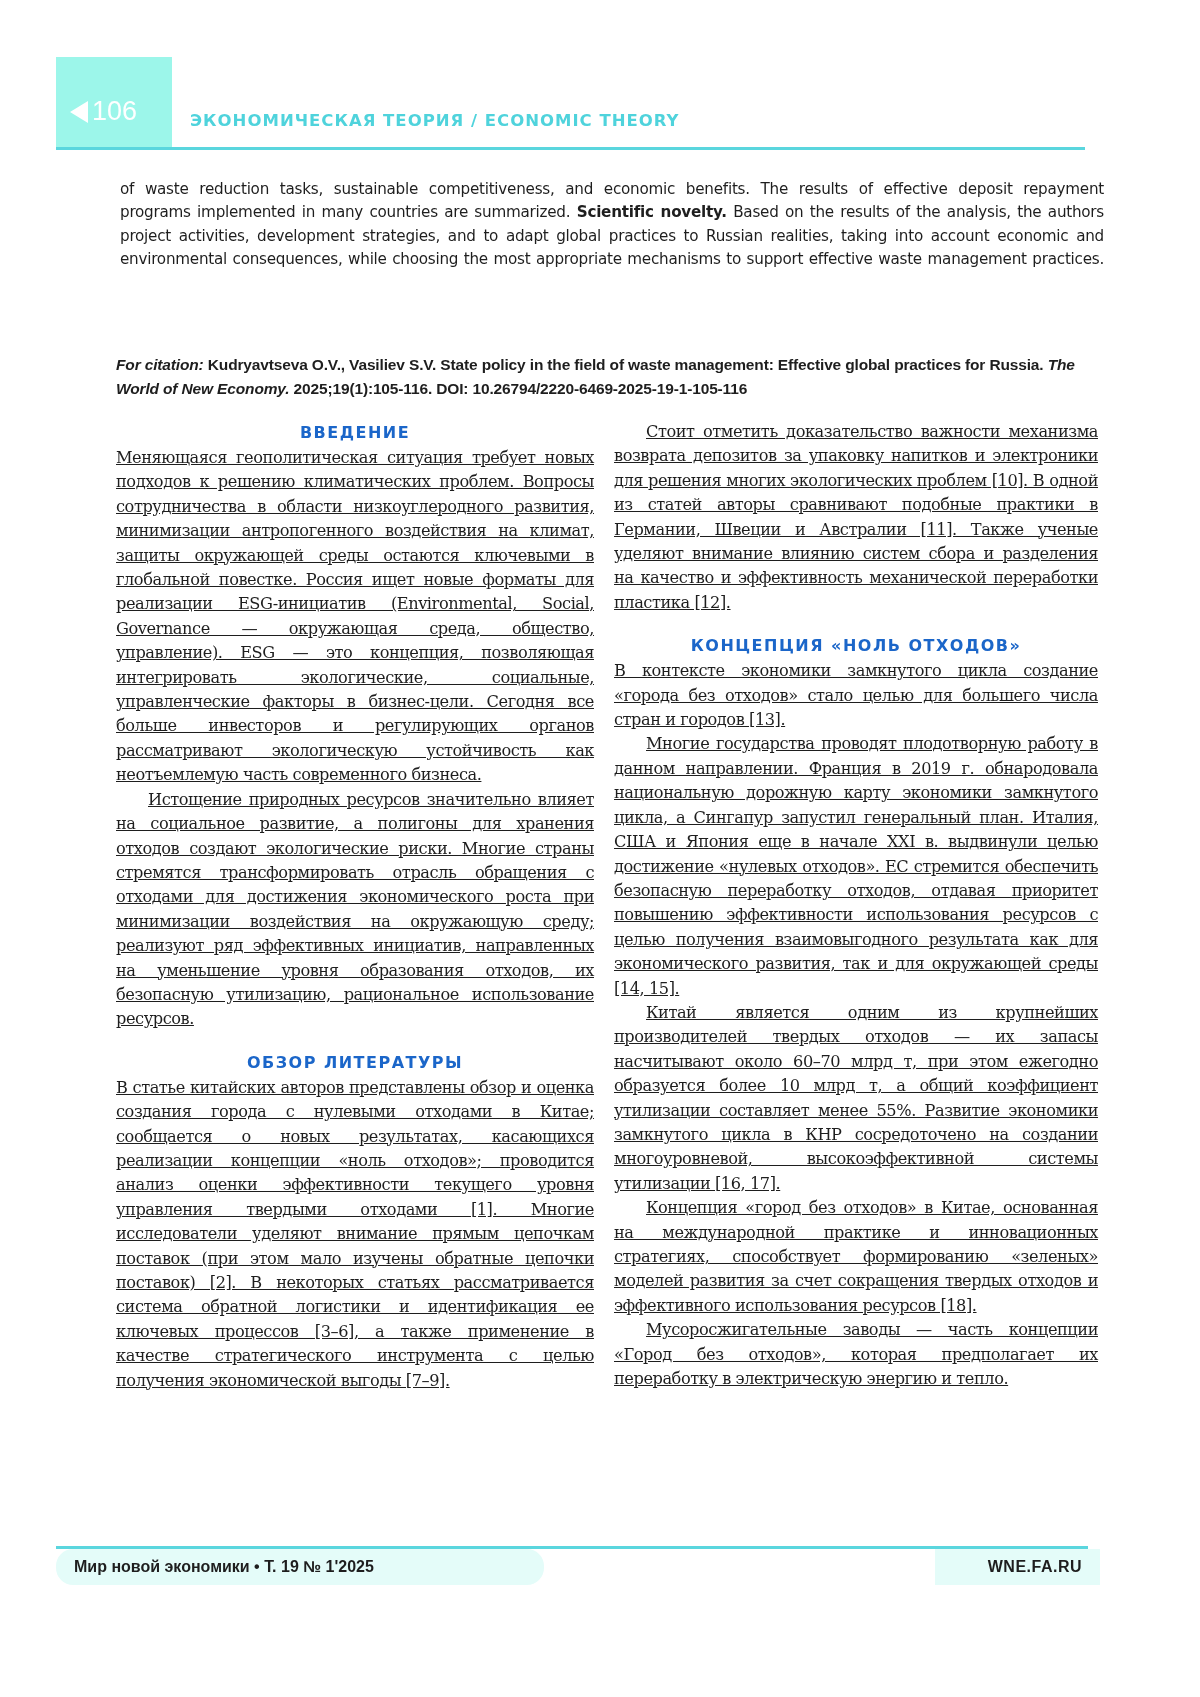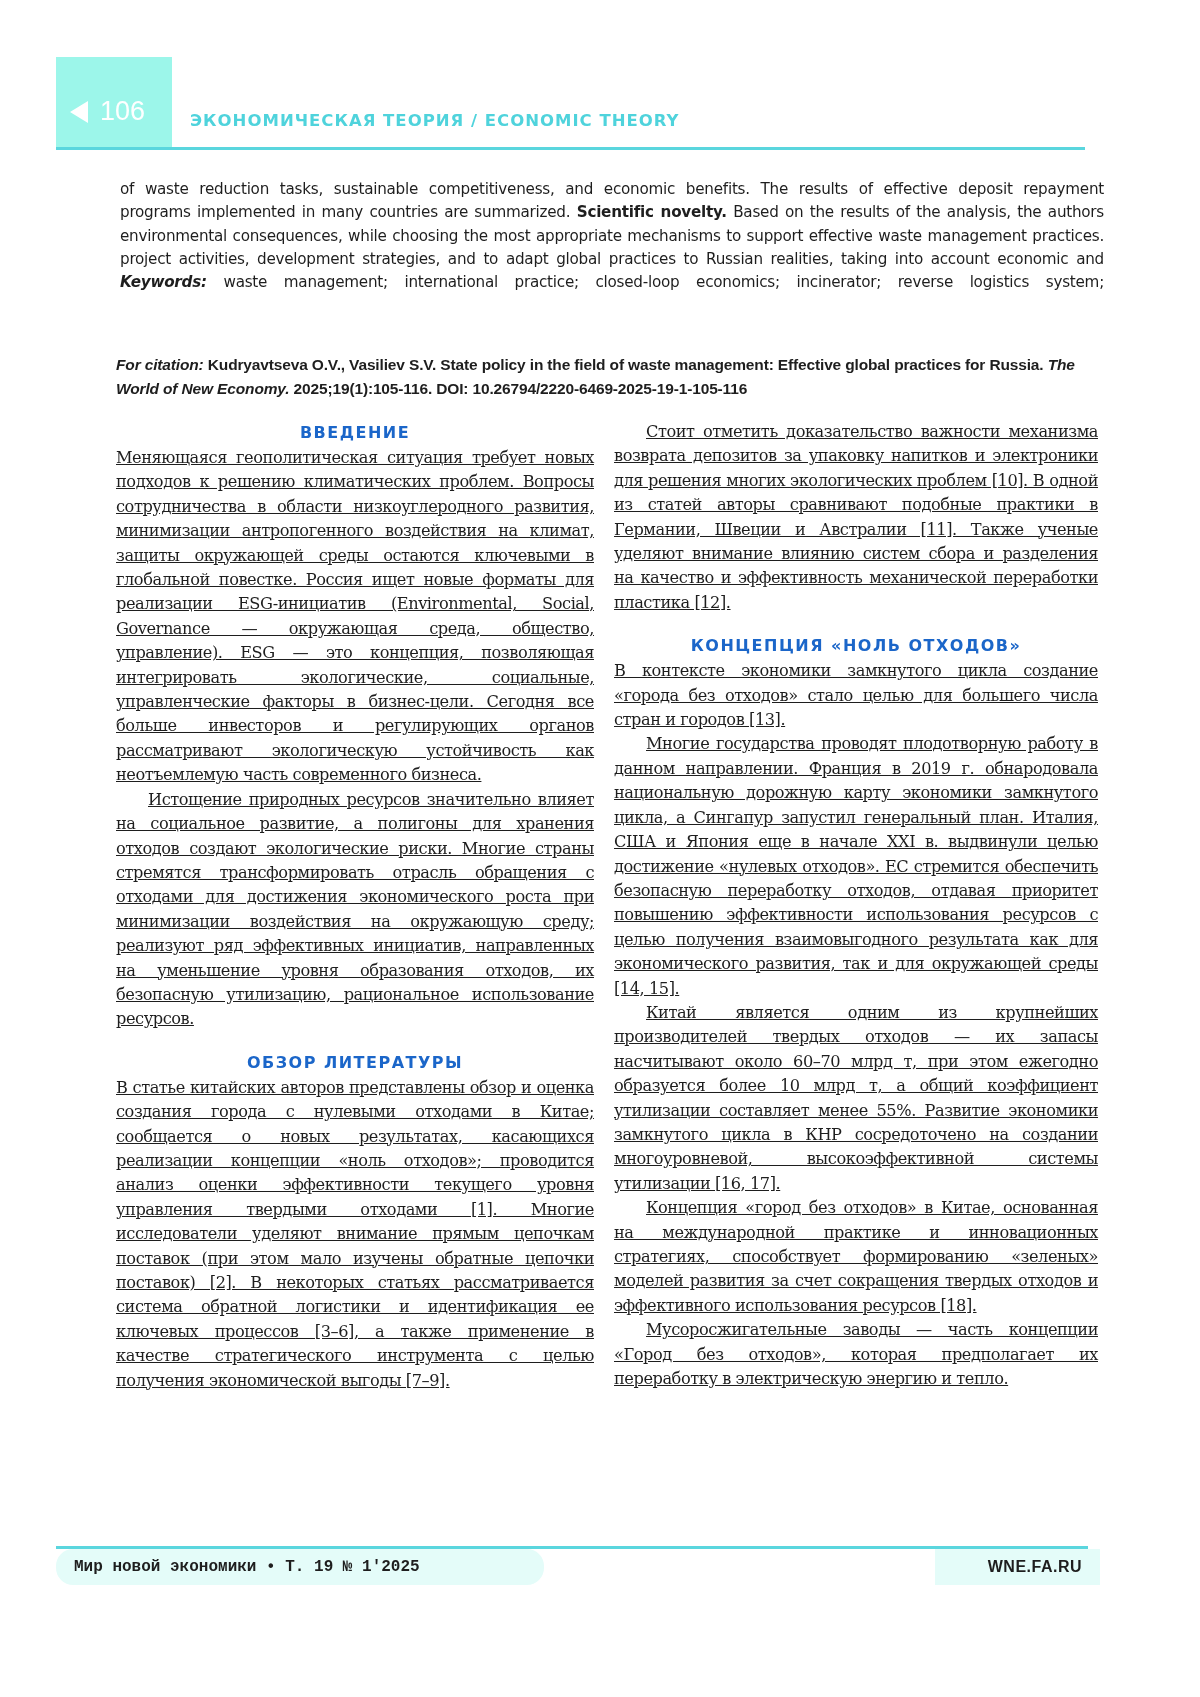--- a/index.html
+++ b/index.html
@@ -1,19 +1,19 @@
 <!DOCTYPE html>
 <html><head>
 <meta charset="utf-8">
 <style>
   html, body { margin: 0; padding: 0; background: #ffffff; }
   body { width: 1200px; height: 1697px; position: relative; overflow: hidden; color: #1e1e1e; }
 
   .header-box { position: absolute; left: 56px; top: 57px; width: 116px; height: 92px; background: #9cf6ea; }
-  .header-page { position: absolute; left: 70px; top: 96px; color: #ffffff; font-family: "Liberation Sans", sans-serif; font-size: 27px; display: flex; align-items: center; gap: 12px; text-align: right; }
+  .header-page { position: absolute; left: 70px; top: 96px; color: #ffffff; font-family: "Liberation Sans", sans-serif; font-size: 27px; display: flex; align-items: center; gap: 4px; text-align: right; }
   .header-page .tri { width: 0; height: 0; border-top: 11px solid transparent; border-bottom: 11px solid transparent; border-right: 18px solid #ffffff; }
   .header-section { position: absolute; left: 190px; top: 104px; font-family: "DejaVu Sans", sans-serif; font-weight: bold; font-size: 16.5px; letter-spacing: 1px; color: #4fd3dc; margin-top: 7px; }
   .header-line { position: absolute; left: 56px; top: 147px; width: 1029px; height: 3px; background: #5ad6de; }
 
   .abstract { position: absolute; left: 120px; top: 178px; width: 984px; font-family: "DejaVu Sans", sans-serif; font-size: 15.2px; line-height: 23.3px; letter-spacing: -0.25px; text-align: justify; }
   .abstract .line { display: block; white-space: nowrap; text-align-last: justify; }
   .abstract .line.last { text-align-last: left; }
   .abstract b { font-weight: bold; }
 
   .citation { position: absolute; left: 116px; top: 353px; width: 984px; font-family: "Liberation Sans", sans-serif; font-weight: bold; font-size: 15.5px; line-height: 24px; letter-spacing: -0.15px; }
@@ -21,40 +21,39 @@
 
   .col { position: absolute; top: 420px; width: 478px; font-family: "DejaVu Serif", serif; font-size: 16.2px; line-height: 24.4px; letter-spacing: -0.45px; }
   .col.left { left: 116px; }
   .col.right { left: 614px; width: 484px; }
   .col p { margin: 0; text-align: justify; text-decoration: underline; }
   .col p.indent { text-indent: 32px; }
   .col h2 { margin: 0; text-align: center; color: #1b66c9; font-family: "DejaVu Sans", sans-serif; font-weight: bold; font-size: 16px; letter-spacing: 1.5px; line-height: 26px; }
   .col h2.gap { margin-top: 18px; }
 
   .footer-line { position: absolute; left: 56px; top: 1546px; width: 1032px; height: 3px; background: #5ad6de; }
-  .footer-left { position: absolute; left: 56px; top: 1549px; width: 488px; height: 36px; background: #e4fcf9; font-family: Liberation Mono, monospace; font-weight: bold; font-size: 16px; color: #1e1e1e; display: flex; align-items: center; padding-left: 18px; box-sizing: border-box; border-radius: 17px; }
+  .footer-left { position: absolute; left: 56px; top: 1549px; width: 488px; height: 36px; background: #e4fcf9; font-family: Liberation Sans, sans-serif; font-weight: bold; font-size: 16px; color: #1e1e1e; display: flex; align-items: center; padding-left: 18px; box-sizing: border-box; border-radius: 17px; }
   .footer-right { position: absolute; left: 935px; top: 1549px; width: 165px; height: 36px; background: #e4fcf9; font-family: "Liberation Sans", sans-serif; font-weight: bold; font-size: 16px; letter-spacing: 0.5px; color: #1e1e1e; display: flex; align-items: center; justify-content: flex-end; padding-right: 18px; box-sizing: border-box; }
 </style>
 </head>
 <body>
 
 <div class="header-box"></div>
 <div class="header-page">
   <span class="tri"></span>
   <span>106</span>
 </div>
 <div class="header-section">ЭКОНОМИЧЕСКАЯ ТЕОРИЯ / ECONOMIC THEORY</div>
 <div class="header-line"></div>
 
 <div class="abstract">
   <span class="line">of waste reduction tasks, sustainable competitiveness, and economic benefits. The results of effective deposit repayment</span>
   <span class="line"><span>programs implemented in many countries are summarized.</span> <b>Scientific novelty.</b> <span>Based on the results of the analysis, the authors</span></span>
+  <span class="line">project activities, development strategies, and to adapt global practices to Russian realities, taking into account economic and</span>
   <span class="line">environmental consequences, while choosing the most appropriate mechanisms to support effective waste management practices.</span>
-  <span class="line">project activities, development strategies, and to adapt global practices to Russian realities, taking into account economic and</span>
-  <span class="line"><b><i>Keywords:</i></b> <span>waste management; international practice; closed-loop economics;  incinerator; reverse logistics system;</span></span>
 </div>
 
 <div class="citation">
   <i>For citation:</i>
   <span>Kudryavtseva O.V., Vasiliev S.V. State policy in the field of waste management: Effective global practices for Russia.</span>
   <i>The World of New Economy.</i>
   <span>2025;19(1):105-116. DOI: 10.26794/2220-6469-2025-19-1-105-116</span>
 </div>
 
 <div class="col left">

